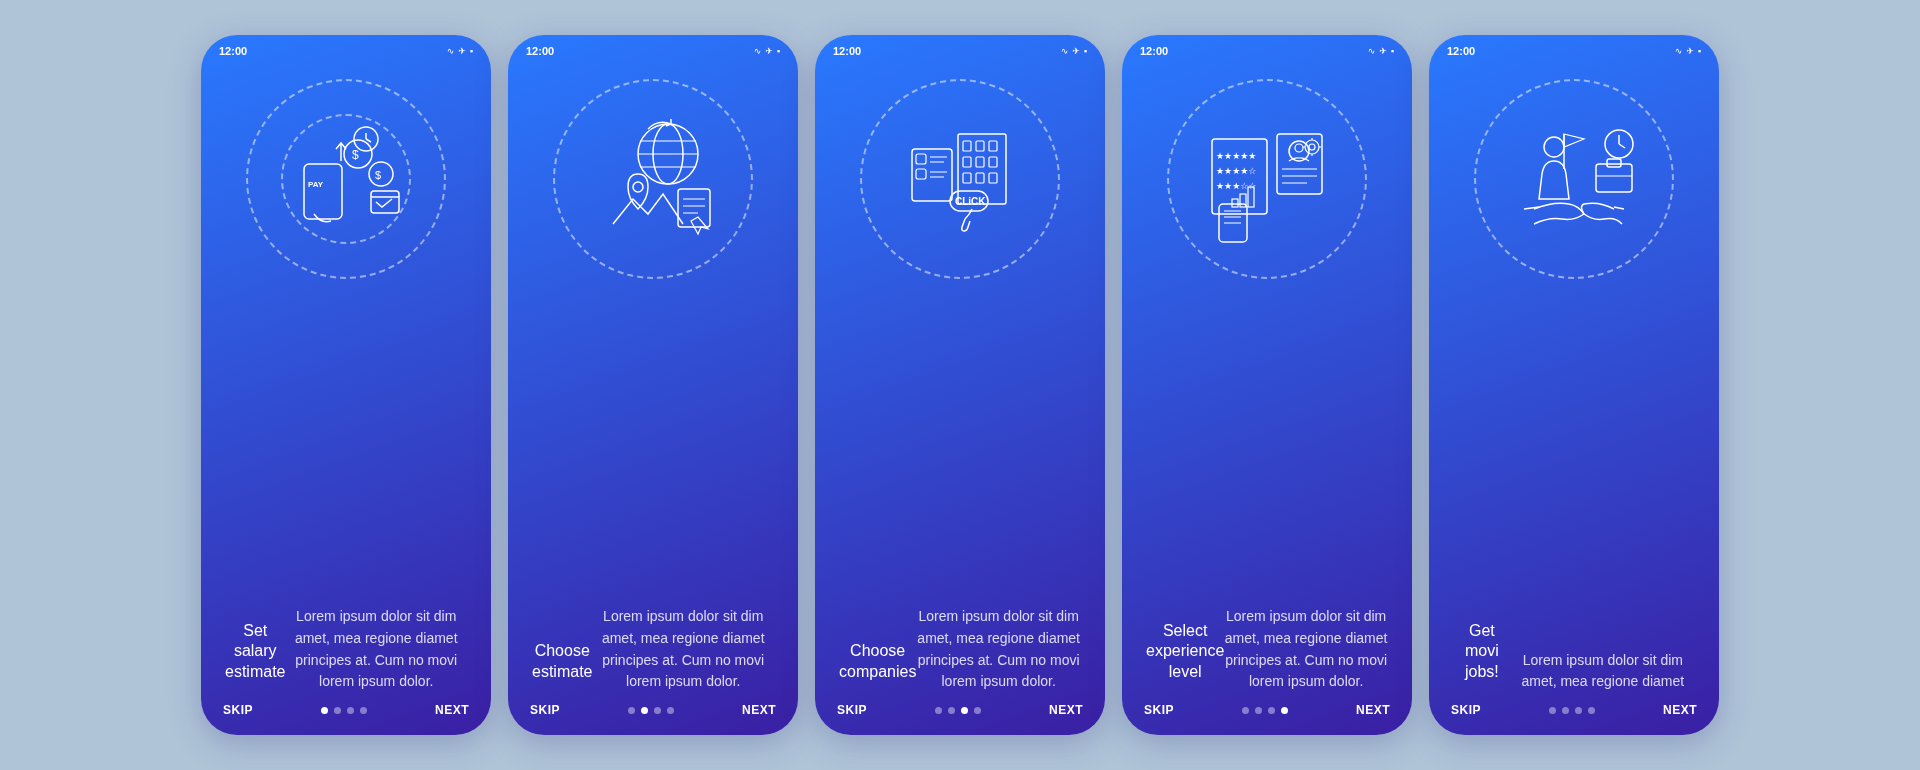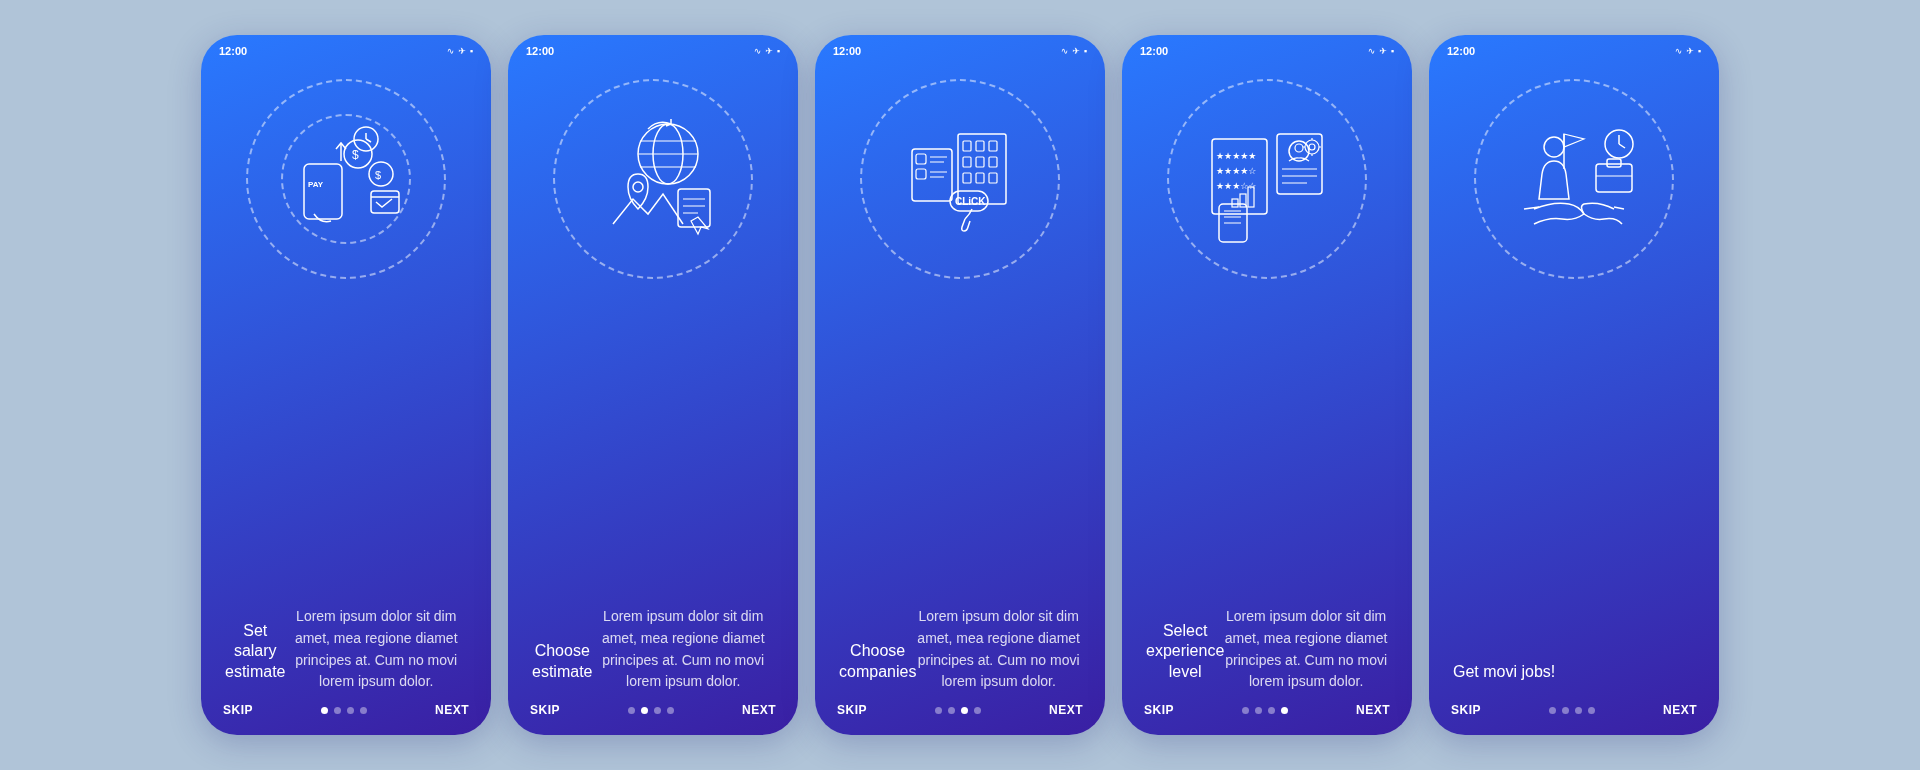--- a/index.html
+++ b/index.html
@@ -433,20 +433,21 @@
 
         <path d="M30 100 Q50 92 65 95 Q75 97 80 105 Q70 112 58 110 Q45 108 30 115" stroke="white" stroke-width="1.5" fill="none"></path>
         <path d="M110 100 Q95 92 80 95 Q75 97 80 105 Q90 112 100 110 Q112 108 118 115" stroke="white" stroke-width="1.5" fill="none"></path>
 
         <line x1="20" y1="100" x2="35" y2="98" stroke="white" stroke-width="1.5"></line>
         <line x1="120" y1="100" x2="110" y2="98" stroke="white" stroke-width="1.5"></line>
       </svg>
     </div>
     <div class="content-area">
       <div class="screen-title">Get movi jobs!</div>
+      <div class="screen-desc">Lorem ipsum dolor sit dim amet, mea regione diamet</div>
     </div>
     <div class="bottom-nav">
       <button class="nav-btn">SKIP</button>
       <div class="dots">
         <div class="dot"></div>
         <div class="dot"></div>
         <div class="dot"></div>
         <div class="dot"></div>
       </div>
       <button class="nav-btn">NEXT</button>

